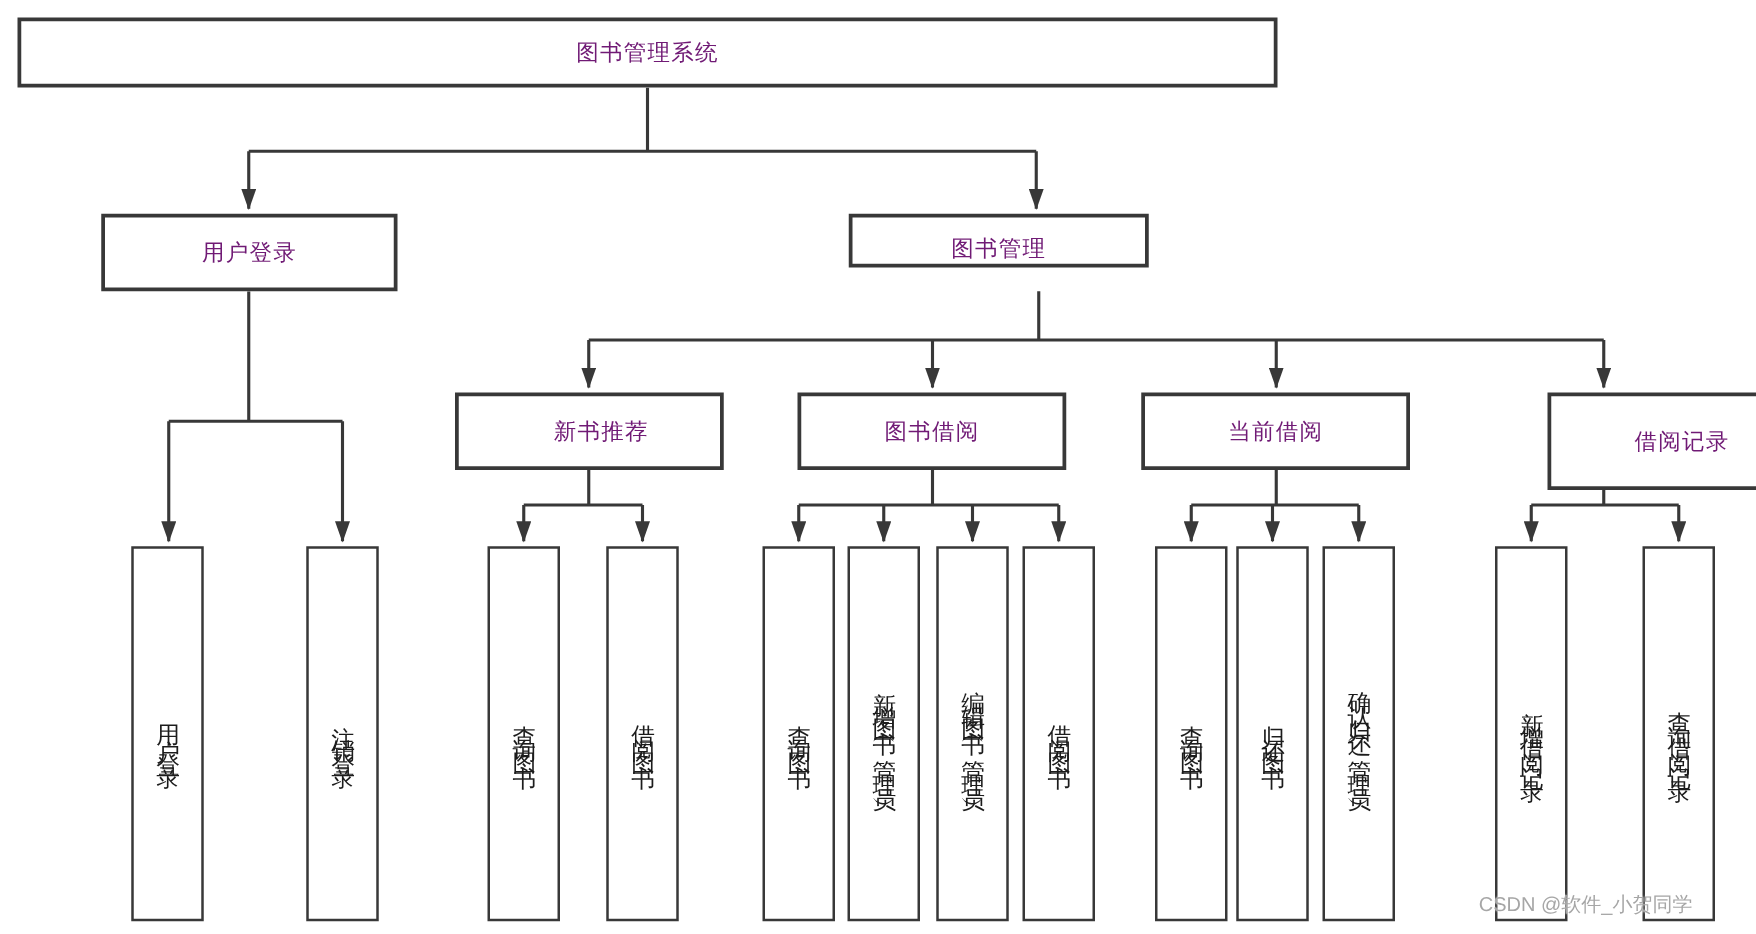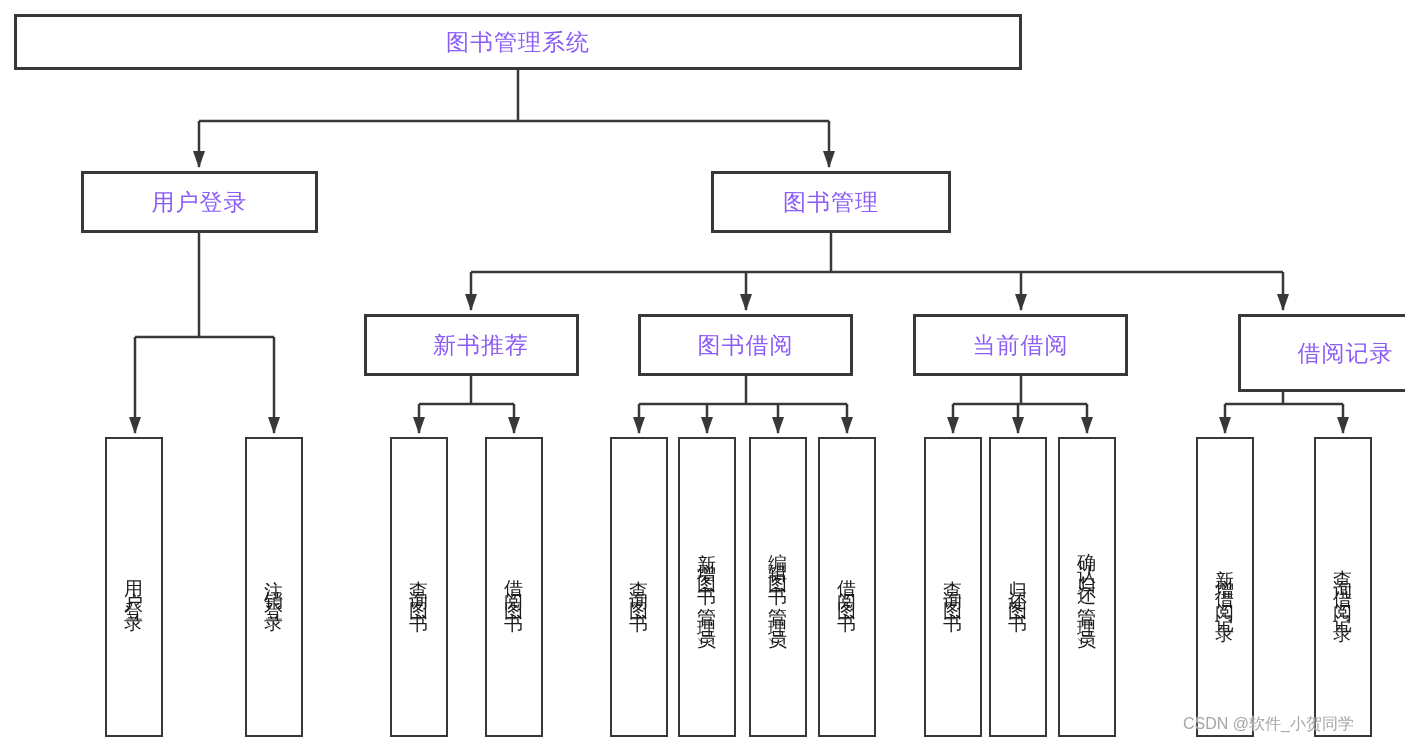--- a/index.html
+++ b/index.html
@@ -27,23 +27,23 @@
   .box {
     position: absolute;
     box-sizing: border-box;
     background: #ffffff;
     border: 3px solid #383838;
     display: flex;
     align-items: center;
     justify-content: center;
   }
   .hbox span {
-    font-size: 23px;
+    font-size: 18px;
     letter-spacing: 1px;
-    color: #8b5cf6;
+    color: #701a75;
     white-space: nowrap;
   }
   .vbox {
     border-width: 2px;
   }
   .vbox span {
     writing-mode: vertical-rl;
     text-orientation: mixed;
     font-size: 19px;
     letter-spacing: 11px;
@@ -120,21 +120,21 @@
     </g>
   </svg>
 
   <div class="box hbox" style="left:14px; top:14px; width:1008px; height:56px;">
     <span>图书管理系统</span>
   </div>
 
   <div class="box hbox" style="left:81px; top:171px; width:237px; height:62px;">
     <span>用户登录</span>
   </div>
-  <div class="box hbox" style="left:711px; top:171px; width:240px; height:62px;">
+  <div class="box hbox" style="left:679px; top:171px; width:240px; height:43px;align-items:flex-end;">
     <span>图书管理</span>
   </div>
 
   <div class="box hbox" style="left:364px; top:314px; width:215px; height:62px;padding-left:19px;">
     <span>新书推荐</span>
   </div>
   <div class="box hbox" style="left:913px; top:314px; width:215px; height:62px;">
     <span>当前借阅</span>
   </div>
   <div class="box hbox" style="left:638px; top:314px; width:215px; height:62px;">

